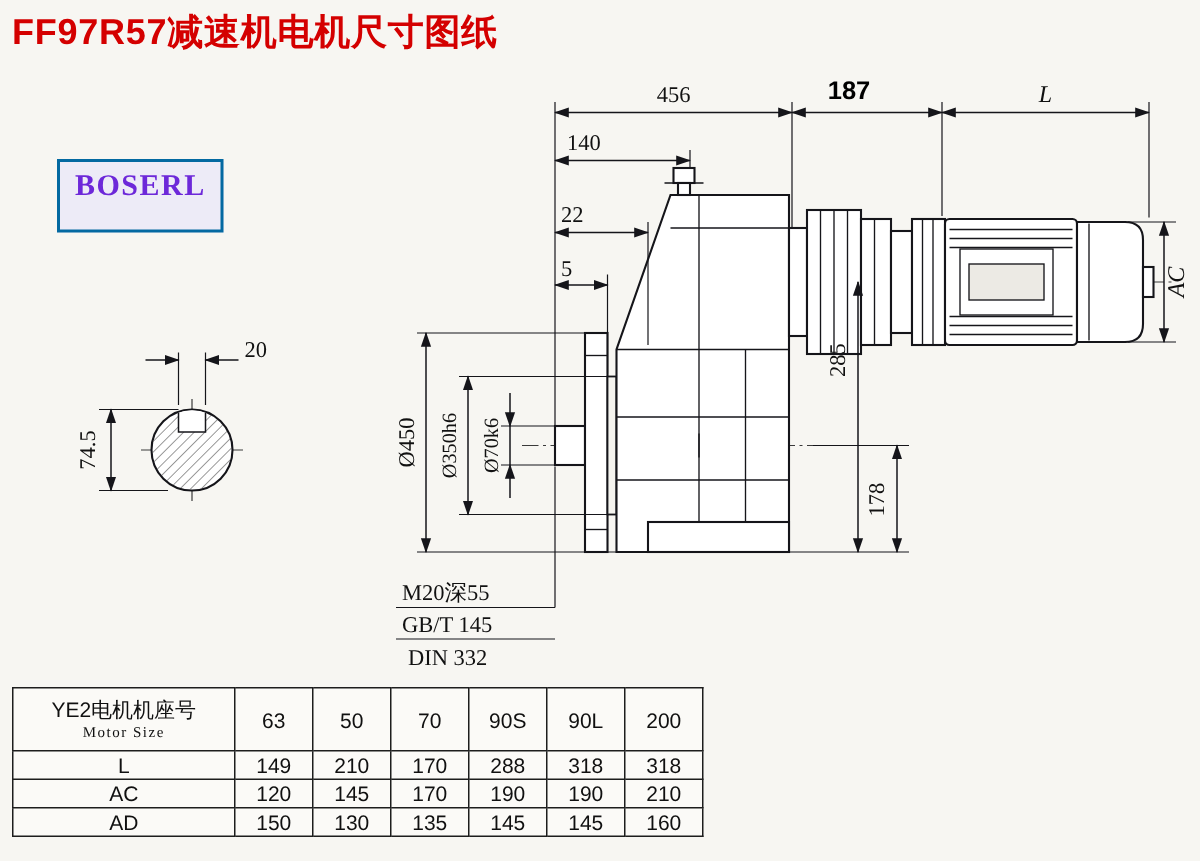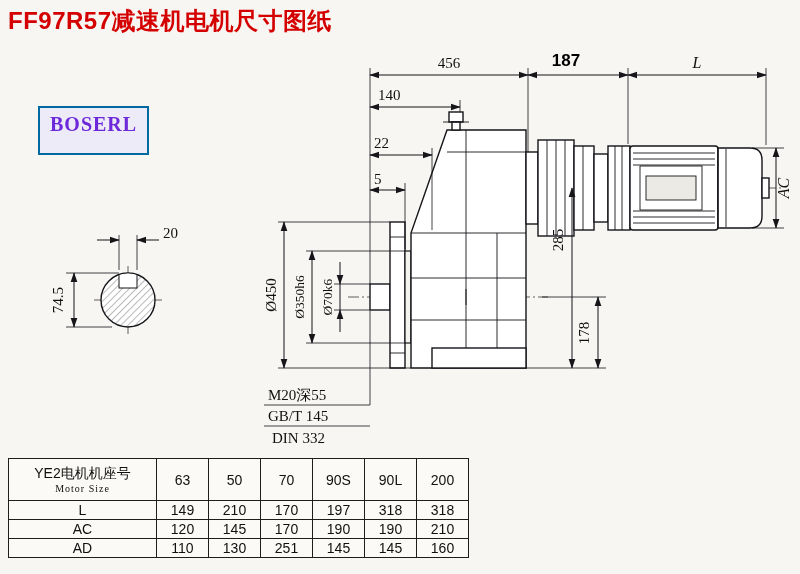--- a/index.html
+++ b/index.html
@@ -243,36 +243,36 @@
     <th class="cn">70</th>
     <th class="cn">90S</th>
     <th class="cn">90L</th>
     <th class="cn">200</th>
   </tr>
   <tr class="r">
     <td class="c0">L</td>
     <td class="cn">149</td>
     <td class="cn">210</td>
     <td class="cn">170</td>
-    <td class="cn">197</td>
+    <td class="cn">288</td>
     <td class="cn">318</td>
     <td class="cn">318</td>
   </tr>
   <tr class="r">
     <td class="c0">AC</td>
     <td class="cn">120</td>
     <td class="cn">145</td>
     <td class="cn">170</td>
     <td class="cn">190</td>
     <td class="cn">190</td>
     <td class="cn">210</td>
   </tr>
   <tr class="r">
     <td class="c0">AD</td>
-    <td class="cn">110</td>
+    <td class="cn">150</td>
     <td class="cn">130</td>
-    <td class="cn">251</td>
+    <td class="cn">135</td>
     <td class="cn">145</td>
     <td class="cn">145</td>
     <td class="cn">160</td>
   </tr>
 </tbody>
   </table>
 
 </body></html>

